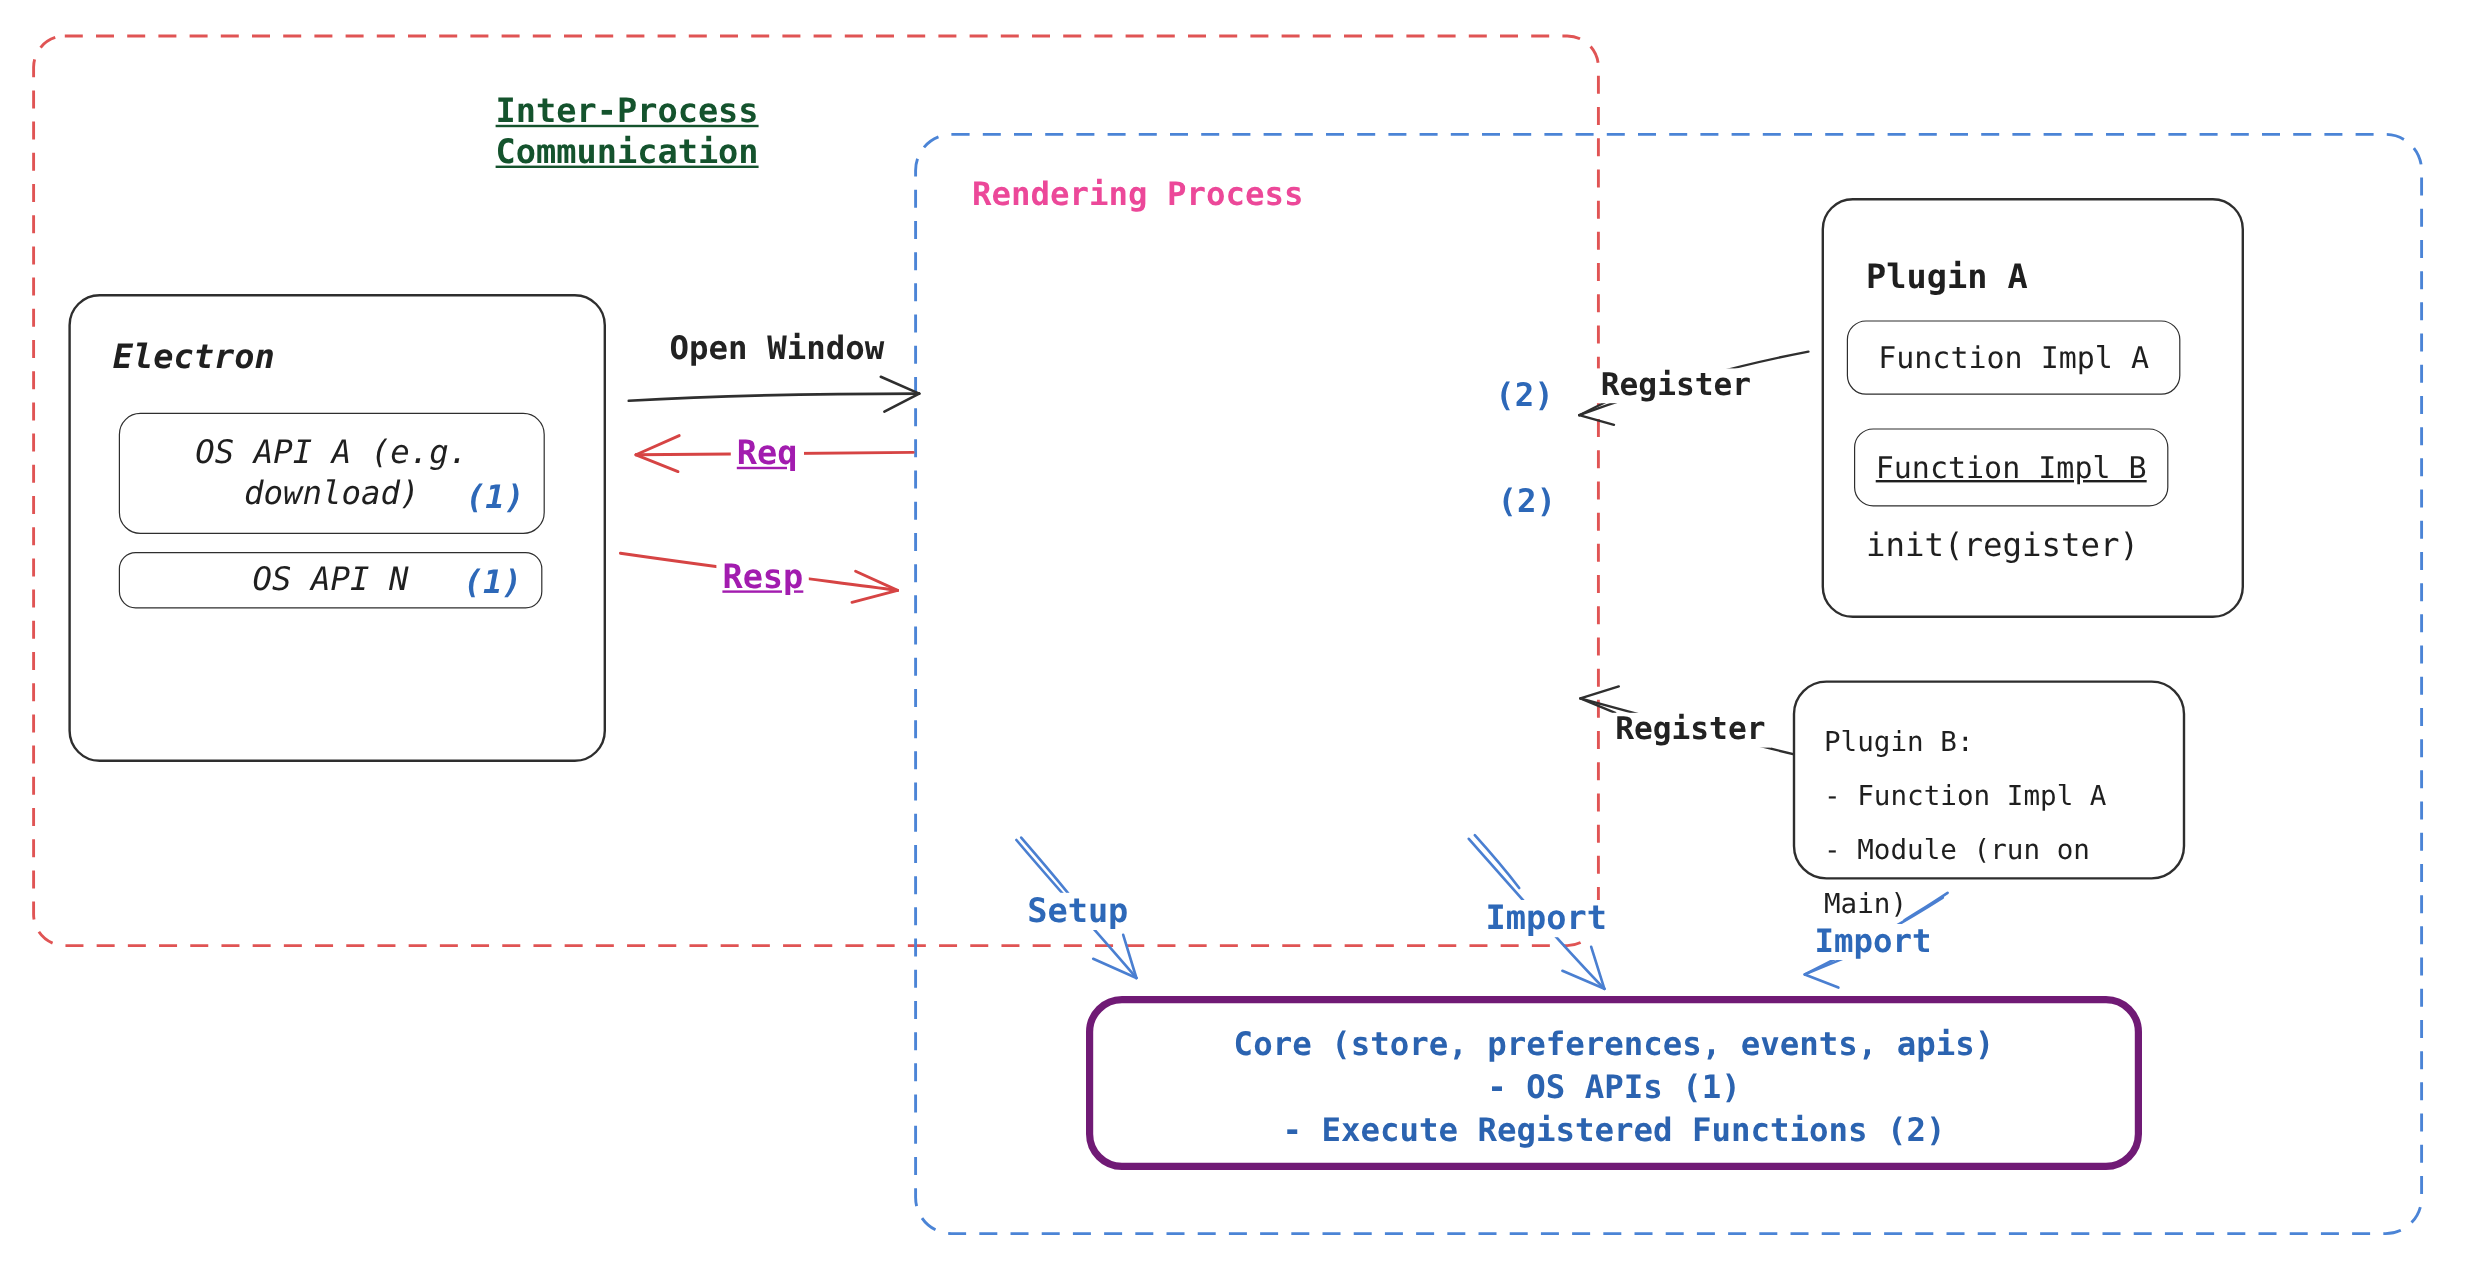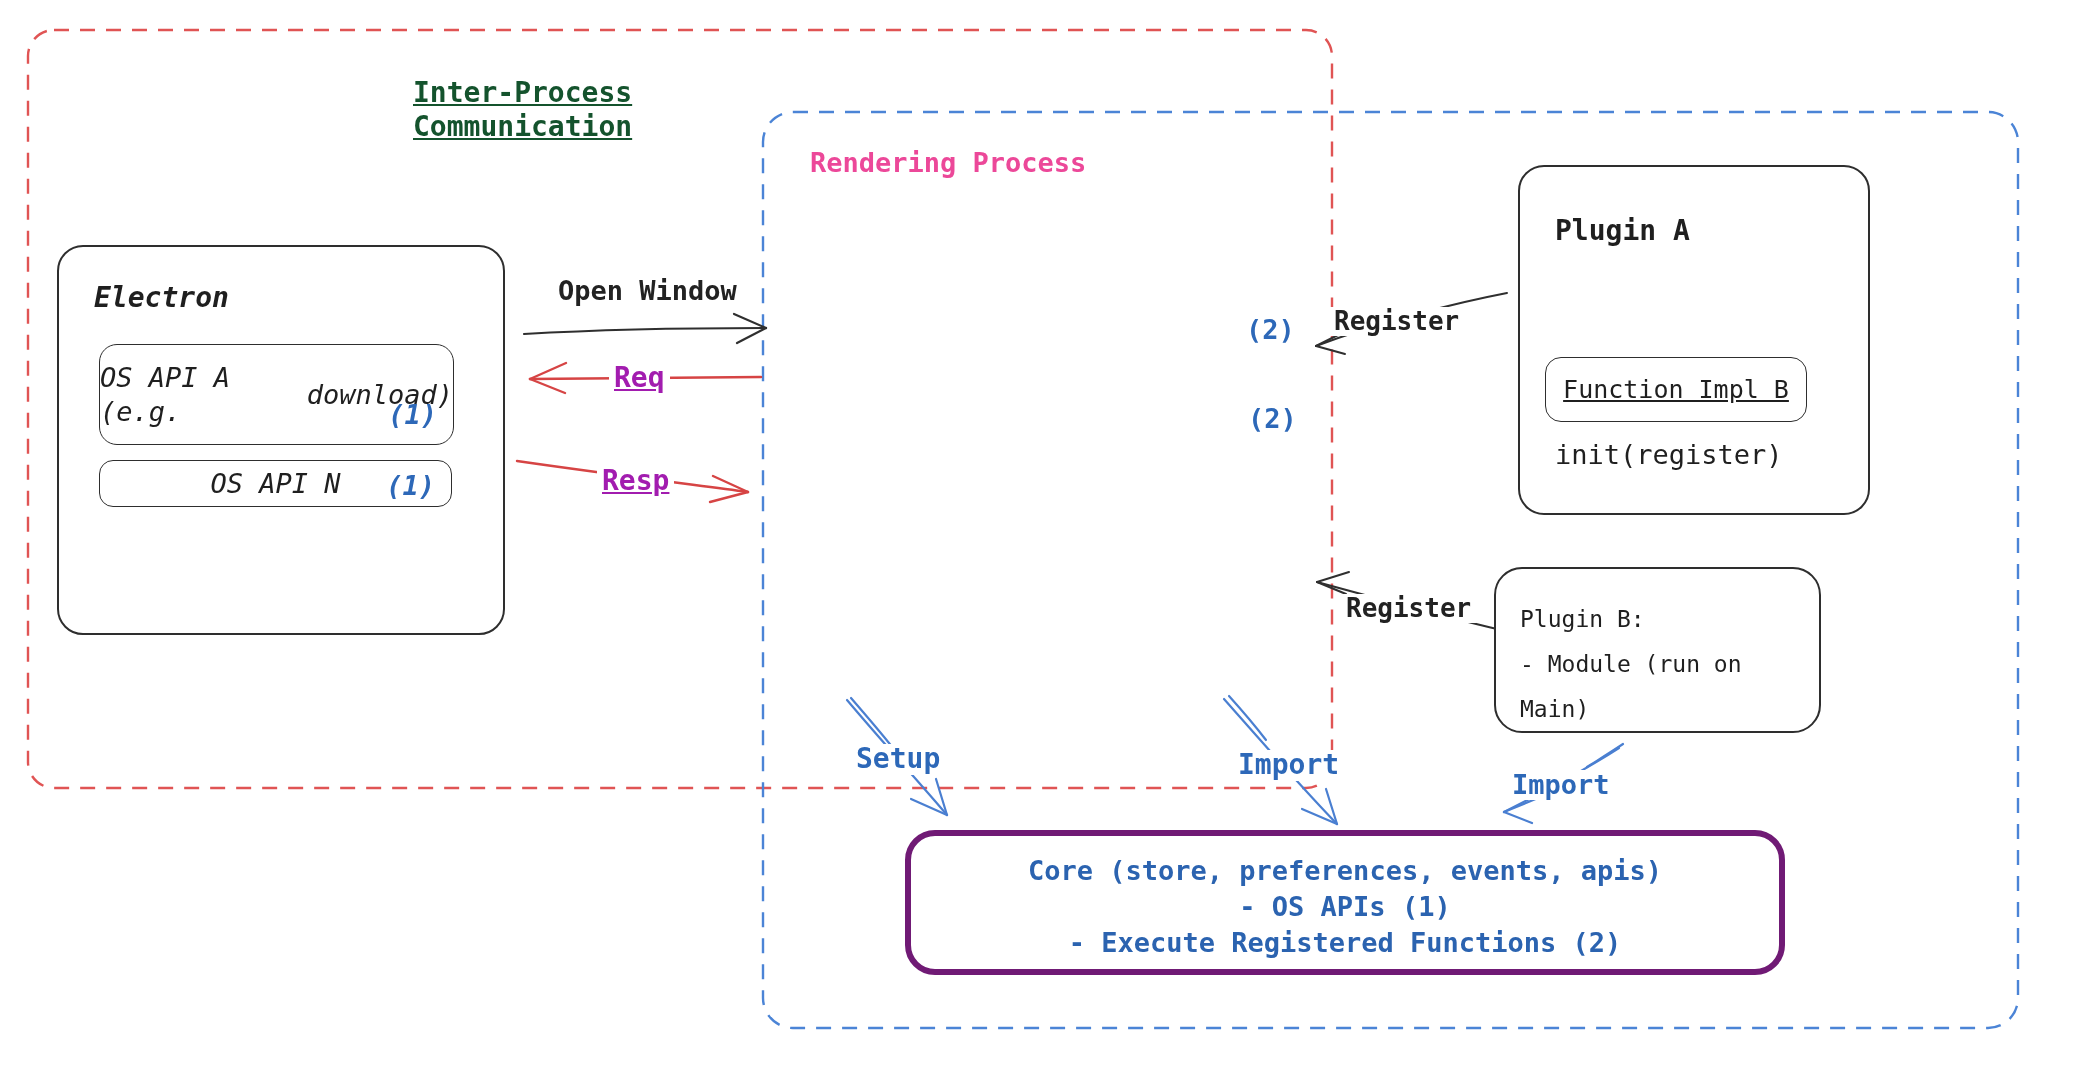--- a/index.html
+++ b/index.html
@@ -31,21 +31,21 @@
     position:absolute;background:#ffffff;padding:0 5px;white-space:pre;
     font-weight:700;line-height:1.1;
   }
   .black-label{color:#222222;font-weight:600;}
   .red-label{color:#a21caf;text-decoration:underline;}
   .blue-label{color:#2d68b8;}
   .region-title{position:absolute;font-weight:700;white-space:pre;line-height:34px;font-size:28px;}
   #ipc-title{color:#14532d;text-decoration:underline;}
   #rendering-title{color:#ec4899;font-size:27px;}
   
-  #os-api-a{display:flex;flex-direction:row;align-items:center;justify-content:center;line-height:34px;font-size:27px;border-radius:18px;}
+  #os-api-a{display:flex;flex-direction:column;align-items:center;justify-content:center;line-height:34px;font-size:27px;border-radius:18px;}
   #os-api-n{font-size:27px;border-radius:14px;}
   .corner-badge{position:absolute;font-size:27px;}
   
   #core-box{
     border:6px solid #701a75;border-radius:30px;
     text-align:center;color:#2b63b0;font-weight:600;
     font-size:27px;line-height:36px;padding-top:17px;
   }
   
   #plugin-b-box{font-size:23px;line-height:45px;padding:28px 0 0 24px;border-radius:28px;}
@@ -128,28 +128,32 @@
       <span class="badge corner-badge" style="right:16px;top:9px;">(1)</span>
     </div>
   </div>
 
 
   <div class="mono-text badge" style="left:1246px;top:314px;font-size:27px;">(2)</div>
   <div class="mono-text badge" style="left:1248px;top:403px;font-size:27px;">(2)</div>
 
   <div class="box" style="left:1518px;top:165px;width:352px;height:350px;">
     <div class="box-title" style="left:35px;top:47px;">Plugin A</div>
+    <div class="inner-box" style="left:19px;top:100px;width:278px;height:62px;">
+      <span>Function Impl A</span>
+    </div>
     <div class="inner-box" style="left:25px;top:190px;width:262px;height:65px;text-decoration:underline;">
       <span>Function Impl B</span>
     </div>
     <div class="mono-text" style="left:35px;top:272px;font-size:27px;">init(register)</div>
   </div>
 
   <div id="plugin-b-box" class="box" style="left:1494px;top:567px;width:327px;height:166px;">
     <div>Plugin B:</div>
+    <div>- Function Impl A</div>
     <div>- Module (run on Main)</div>
   </div>
 
   <div id="core-box" class="box" style="left:905px;top:830px;width:880px;height:145px;">
     <div>Core (store, preferences, events, apis)</div>
     <div>- OS APIs (1)</div>
     <div>- Execute Registered Functions (2)</div>
   </div>
 
   <div class="arrow-label black-label" style="left:553px;top:276px;font-size:27px;background:transparent;">Open Window</div>

